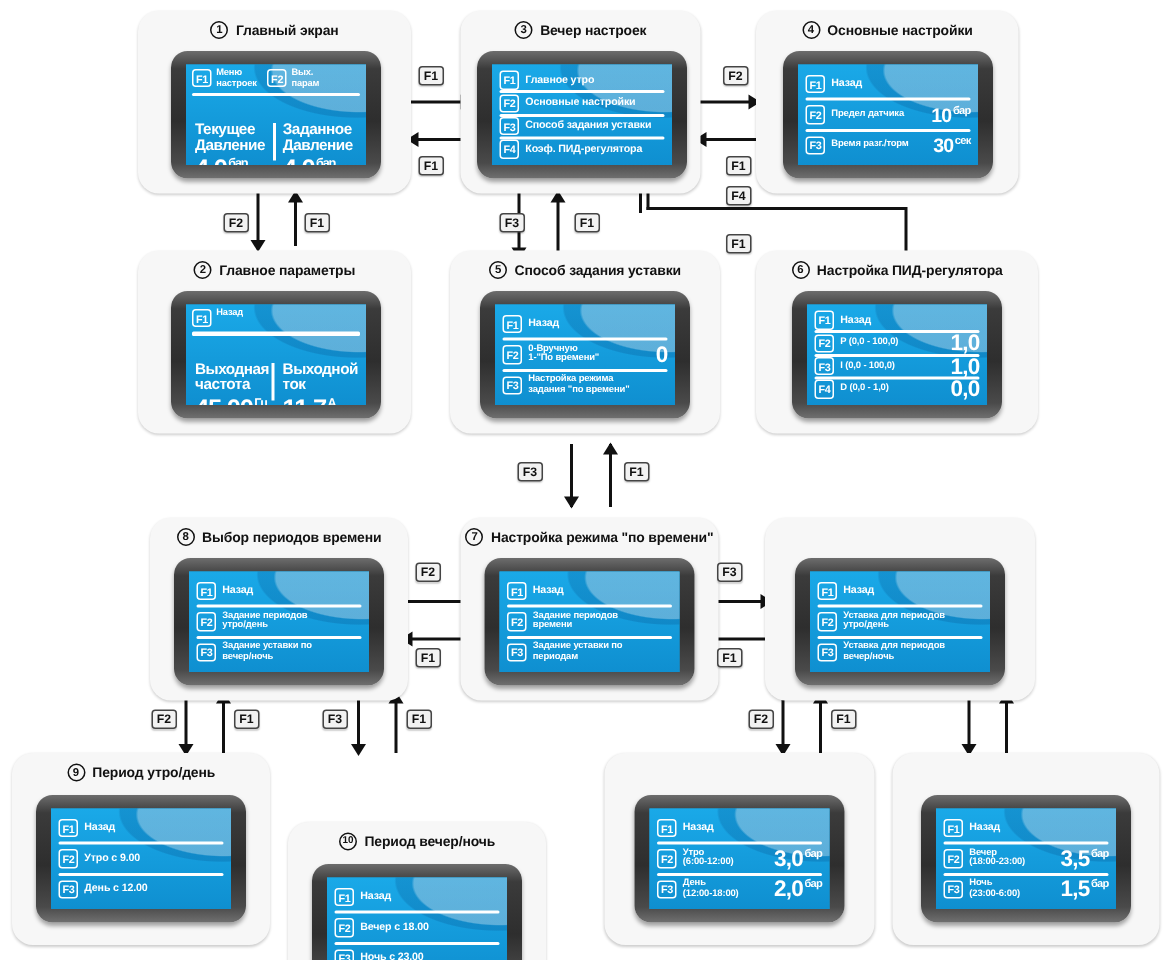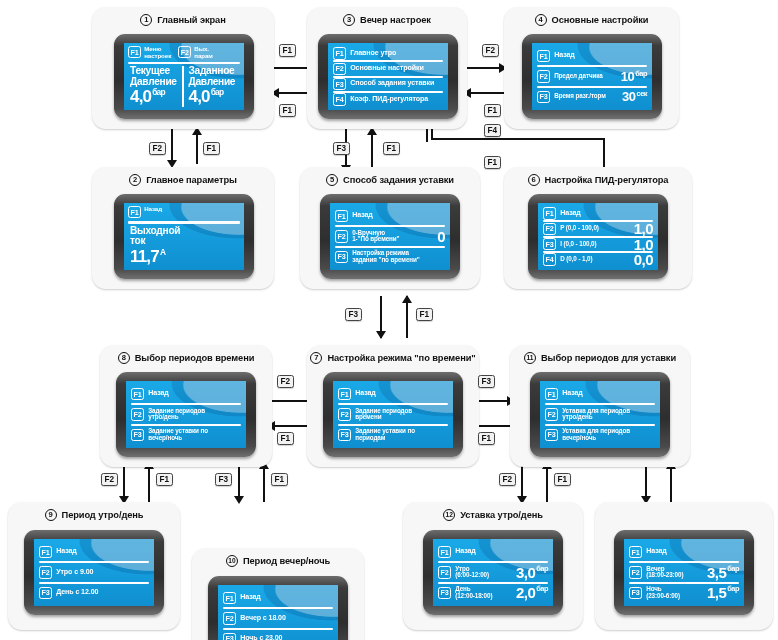--- a/index.html
+++ b/index.html
@@ -69,21 +69,21 @@
   .rlabel.sm{ font-size:6.3px; }
   .rval{ margin-left:auto; color:#fff; font-weight:bold; font-size:15px; line-height:1; letter-spacing:-0.5px;}
   .rval.mid{ font-size:13px; }
   .unit{ font-size:7.4px; font-weight:bold; vertical-align:top; margin-left:1px;}
 
   
   .topbar{ display:flex; gap:7px; align-items:flex-start; }
   .topcell{ display:flex; gap:3px; align-items:flex-start; }
   .topcell .rlabel{ font-size:6.2px; line-height:1.05; }
   .hbar{ height:2.4px; background:#fff; margin:3px 0 2px 0; border-radius:1px;}
-  .cols{ display:flex; flex:1; min-height:0;}
+  .cols{ display:flex; flex:1; min-height:0;margin-top:16px;}
   .col{ flex:1; display:flex; flex-direction:column; justify-content:flex-start; color:#fff; padding:0 2px;}
   .col + .col{ border-left:2.4px solid #fff; padding-left:5px;}
   .col .cname{ font-size:10.2px; font-weight:bold; line-height:1.02; letter-spacing:-0.3px;}
   .col .cval{ font-size:17px; font-weight:bold; line-height:1.1; letter-spacing:-0.8px; margin-top:1px;}
   .col .cval .unit{ font-size:8.4px; }
 
   
   .ln{ position:absolute; background:#111; z-index:2; }
   .lnv{ width:2.4px; }
   .lnh{ height:2.4px; }
@@ -236,20 +236,26 @@
       <div class="lcd split">
         <div class="topbar">
           <div class="topcell">
             <span class="fkey">F1</span>
             <span class="rlabel nl">Назад</span>
           </div>
         </div>
         <div class="hbar"></div>
         <div class="cols">
           <div class="col">
+            <div class="cname nl">Выходная<br>частота</div>
+            <div class="cval">
+              <span>45,00</span><span class="unit">Гц</span>
+            </div>
+          </div>
+          <div class="col">
             <div class="cname nl">Выходной<br>ток</div>
             <div class="cval">
               <span>11,7</span><span class="unit">А</span>
             </div>
           </div>
         </div>
       </div>
     </div>
   </div>
 
@@ -413,24 +419,20 @@
         <div class="rowsep"></div>
         <div class="row">
           <span class="fkey">F3</span>
           <span class="rlabel sm nl">Задание уставки по<br>вечер/ночь</span>
         </div>
       </div>
     </div>
   </div>
 
   <div class="card" style="left:510px; top:345px; width:180px; height:122px;">
-    <div class="card-title">
-      <span class="num wide">11</span>
-      <span>Выбор периодов для уставки</span>
-    </div>
     <div class="bezel" style="left:20px; top:27px; width:140px; height:85px;">
       <div class="lcd">
         <div class="row">
           <span class="fkey">F1</span>
           <span class="rlabel">Назад</span>
         </div>
         <div class="rowsep"></div>
         <div class="row">
           <span class="fkey">F2</span>
           <span class="rlabel sm nl">Уставка для периодов<br>утро/день</span>
@@ -488,24 +490,20 @@
         <div class="rowsep"></div>
         <div class="row">
           <span class="fkey">F3</span>
           <span class="rlabel">Ночь   с  23.00</span>
         </div>
       </div>
     </div>
   </div>
 
   <div class="card" style="left:403px; top:502px; width:180px; height:128px;">
-    <div class="card-title">
-      <span class="num wide">12</span>
-      <span>Уставка утро/день</span>
-    </div>
     <div class="bezel" style="left:20px; top:28px; width:140px; height:85px;">
       <div class="lcd">
         <div class="row">
           <span class="fkey">F1</span>
           <span class="rlabel">Назад</span>
         </div>
         <div class="rowsep"></div>
         <div class="row">
           <span class="fkey">F2</span>
           <span class="rlabel sm nl">Утро<br>(6:00-12:00)</span>

